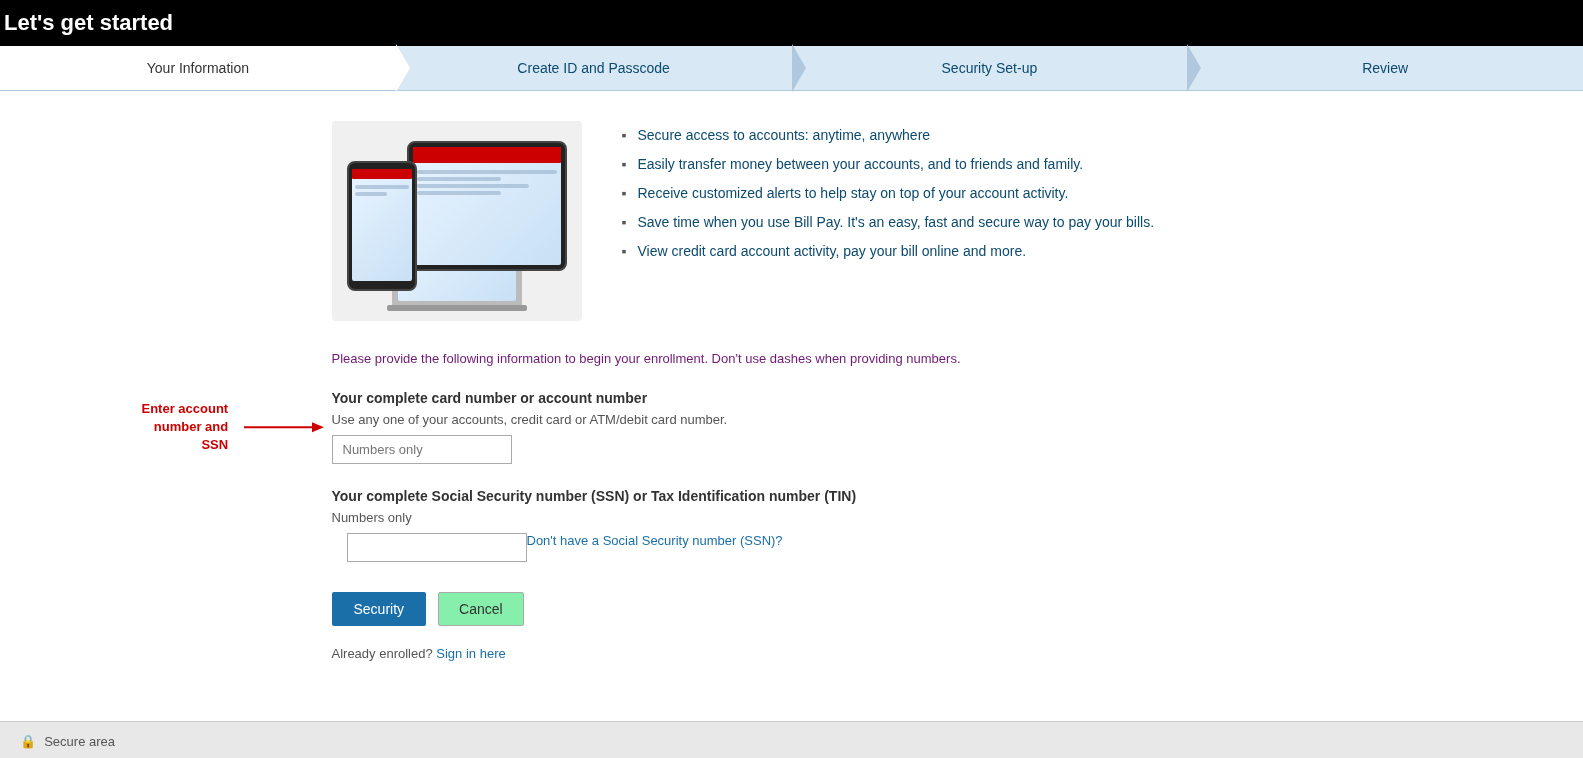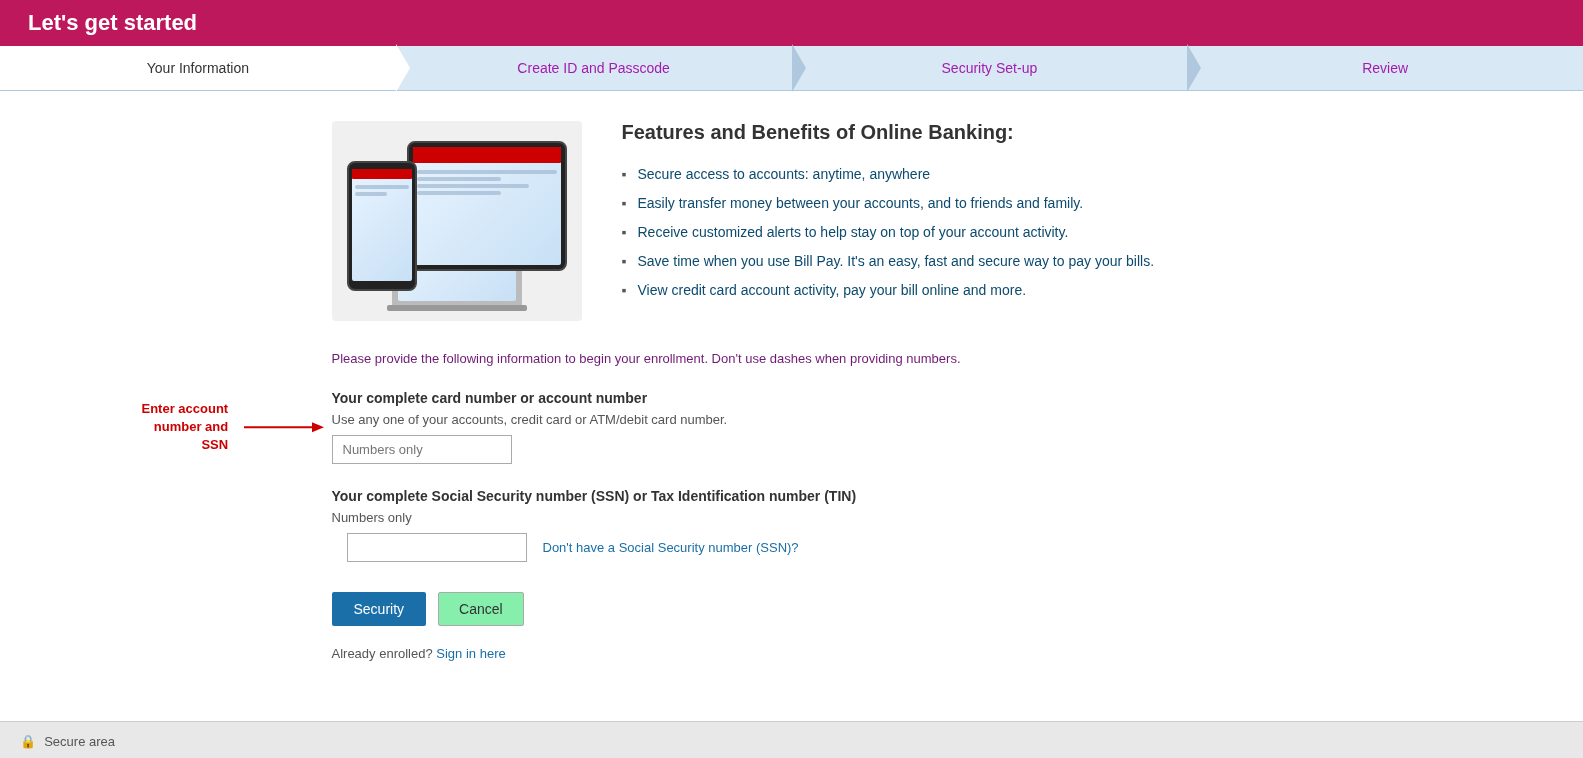--- a/index.html
+++ b/index.html
@@ -1,38 +1,38 @@
 <!DOCTYPE html>
 <html><head>
   <meta charset="utf-8">
   <style>
     * { box-sizing: border-box; margin: 0; padding: 0; }
     body { font-family: Arial, sans-serif; font-size: 14px; color: #333; background: #fff; }
 
     .header-red {
-      background-color: #be185d;
-      padding: 10px 28px;
+      background-color: #000000;
+      padding: 10px 4px;
       color: white;
       font-size: 22px;
       font-weight: bold;
     }
 
     .steps-bar {
       display: flex;
       background: #d9e8f5;
       border-bottom: 1px solid #b0c8dd;
       position: relative;
     }
 
     .step {
       flex: 1;
       text-align: center;
       padding: 14px 10px;
       font-size: 14px;
-      color: #a21caf;
+      color: #0c4a6e;
       position: relative;
       background: #d9e8f5;
     }
 
     .step.active {
       background: #fff;
       color: #333;
       font-weight: normal;
       z-index: 1;
     }
@@ -256,22 +256,20 @@
 
     .field-sublabel-plain {
       color: #555;
       font-size: 13px;
       margin-bottom: 8px;
       display: block;
     }
 
     .field-row {
       display: flex;
-      align-items: center;
-      gap: 16px;
       padding-left: 15px;
     }
 
     input[type="text"] {
       border: 1px solid #aaa;
       padding: 6px 10px;
       width: 180px;
       font-size: 13px;
       color: #999;
       outline: none;
@@ -416,21 +414,20 @@
           <div class="phone-screen-header"></div>
           <div style="padding:3px;">
             <div class="screen-line"></div>
             <div class="screen-line short"></div>
           </div>
         </div>
       </div>
     </div>
 
     <div class="benefits-section">
-      <h2>Features and Benefits of Online Banking:</h2>
       <ul class="benefits-list">
         <li>
           <span>Secure access to accounts: anytime, anywhere</span>
         </li>
         <li>
           <span>Easily transfer money between your accounts, and to friends and family.</span>
         </li>
         <li>
           <span>Receive customized alerts to help stay on top of your account activity.</span>
         </li>

